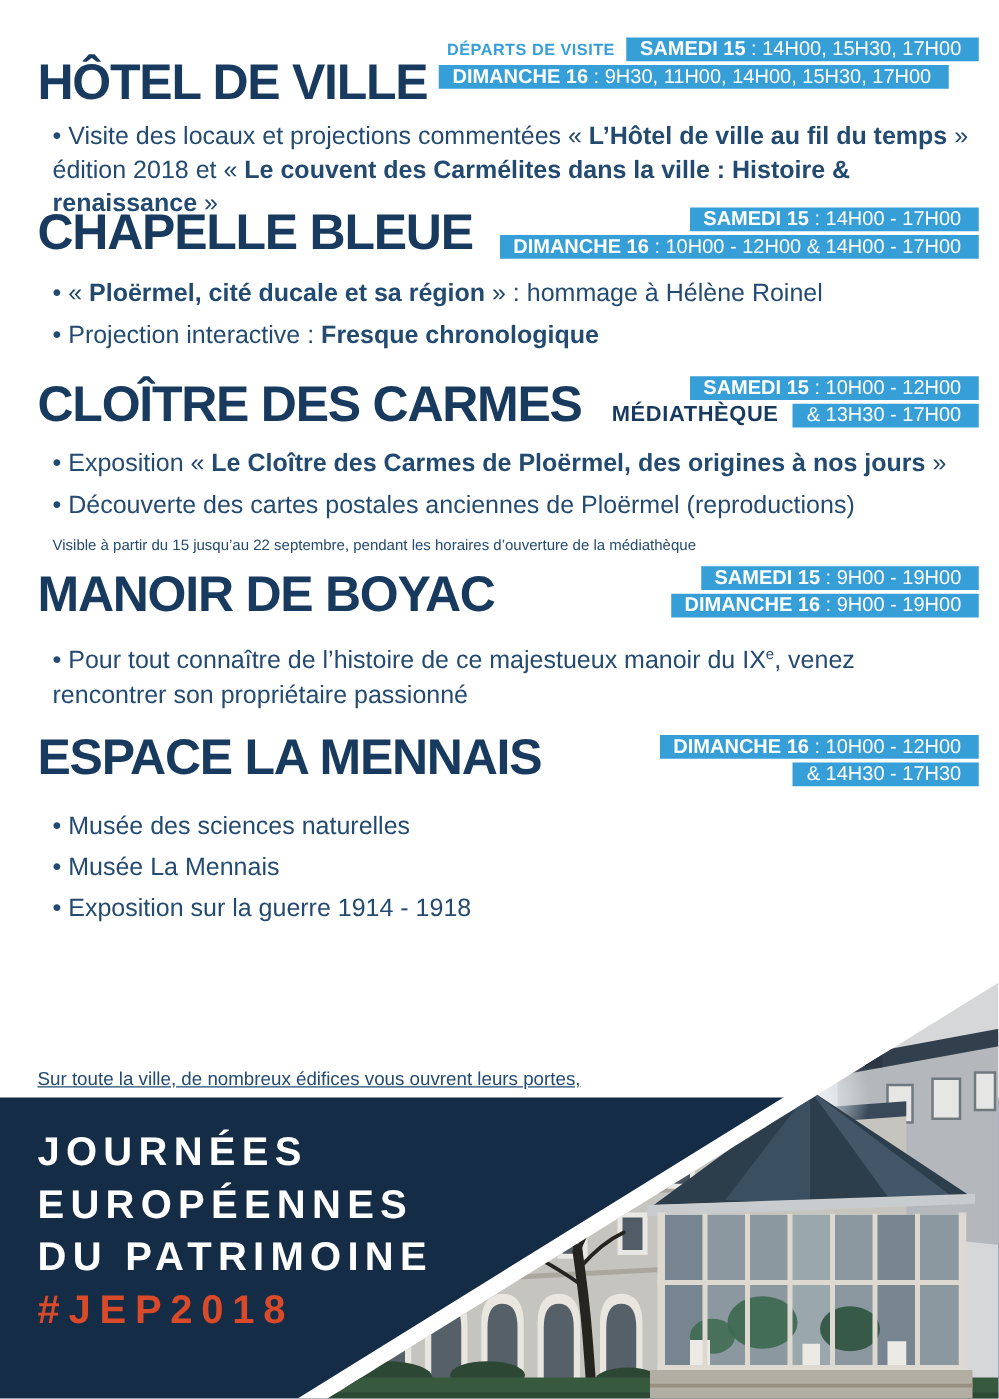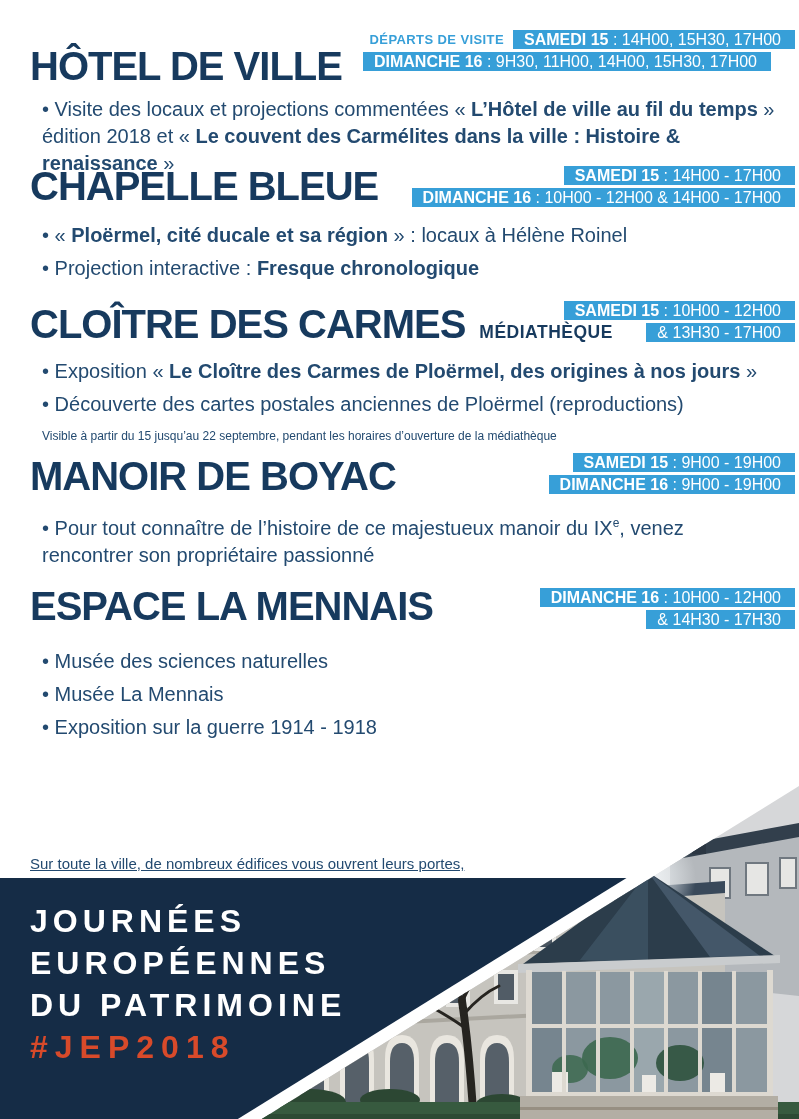--- a/index.html
+++ b/index.html
@@ -3,22 +3,22 @@
 <meta charset="utf-8">
 <style>
   html,body{margin:0;padding:0;background:#fff;}
   .page{position:relative;width:799px;height:1119px;background:#fff;overflow:hidden;
         font-family:"Liberation Sans",sans-serif;}
   
   .sec-head{position:absolute;left:30px;white-space:nowrap;}
   .sec-title{display:inline;font-size:40px;font-weight:700;letter-spacing:-1px;
              color:var(--navy);line-height:1;}
   .sec-sub{display:inline;font-size:17.5px;font-weight:700;letter-spacing:.5px;
-           color:var(--navy);margin-left:14px;text-align:right;}
-  .badge-group{position:absolute;right:4px;display:flex;flex-direction:column;align-items:flex-end;gap:3px;}
+           color:var(--navy);margin-left:24px;text-align:right;}
+  .badge-group{position:absolute;right:16px;display:flex;flex-direction:column;align-items:flex-end;gap:3px;}
   .badge-row{display:flex;align-items:center;justify-content:flex-end;}
   .intro-label{color:var(--blue);font-size:13px;font-weight:700;letter-spacing:.4px;margin-right:9px;}
   .badge-box{display:flex;align-items:center;height:19px;background:var(--blue);
              color:#fff;font-size:16px;padding:0 14px 0 11px;white-space:pre;}
   .badge-box.short{margin-right:24px;}
   .badge-day{font-weight:700;}
   .bullets{position:absolute;left:42px;width:755px;list-style:none;margin:0;padding:0;
            color:var(--body);font-size:20px;line-height:27px;}
   .bullets li{margin:0;}
   .bullets li + li{margin-top:6px;}
@@ -62,21 +62,21 @@
       <div class="badge-group" style="top: 166px;">
         <div class="badge-row">
           <span class="badge-box"><span class="badge-day">SAMEDI 15</span><span class="badge-times"> : 14H00 - 17H00</span></span>
         </div>
         <div class="badge-row">
           <span class="badge-box"><span class="badge-day">DIMANCHE 16</span><span class="badge-times"> : 10H00 - 12H00 &amp; 14H00 - 17H00</span></span>
         </div>
       </div>
       <div class="sec-head" style="top: 166px;"><h2 class="sec-title" style="margin: 0px; display: inline;">CHAPELLE BLEUE</h2></div>
       <ul class="bullets" style="top: 222px;">
-        <li><span class="dot">• </span><span>« </span><span class="bb">Ploërmel, cité ducale et sa région</span><span> » : locaux à Hélène Roinel</span></li>
+        <li><span class="dot">• </span><span>« </span><span class="bb">Ploërmel, cité ducale et sa région</span><span> » : hommage à Hélène Roinel</span></li>
         <li><span class="dot">• </span><span>Projection interactive : </span><span class="bb">Fresque chronologique</span></li>
       </ul>
       <div class="badge-group" style="top: 301px;">
         <div class="badge-row">
           <span class="badge-box"><span class="badge-day">SAMEDI 15</span><span class="badge-times"> : 10H00 - 12H00</span></span>
         </div>
         <div class="badge-row">
           <span class="badge-box"><span class="badge-times">&amp; 13H30 - 17H00</span></span>
         </div>
       </div>

